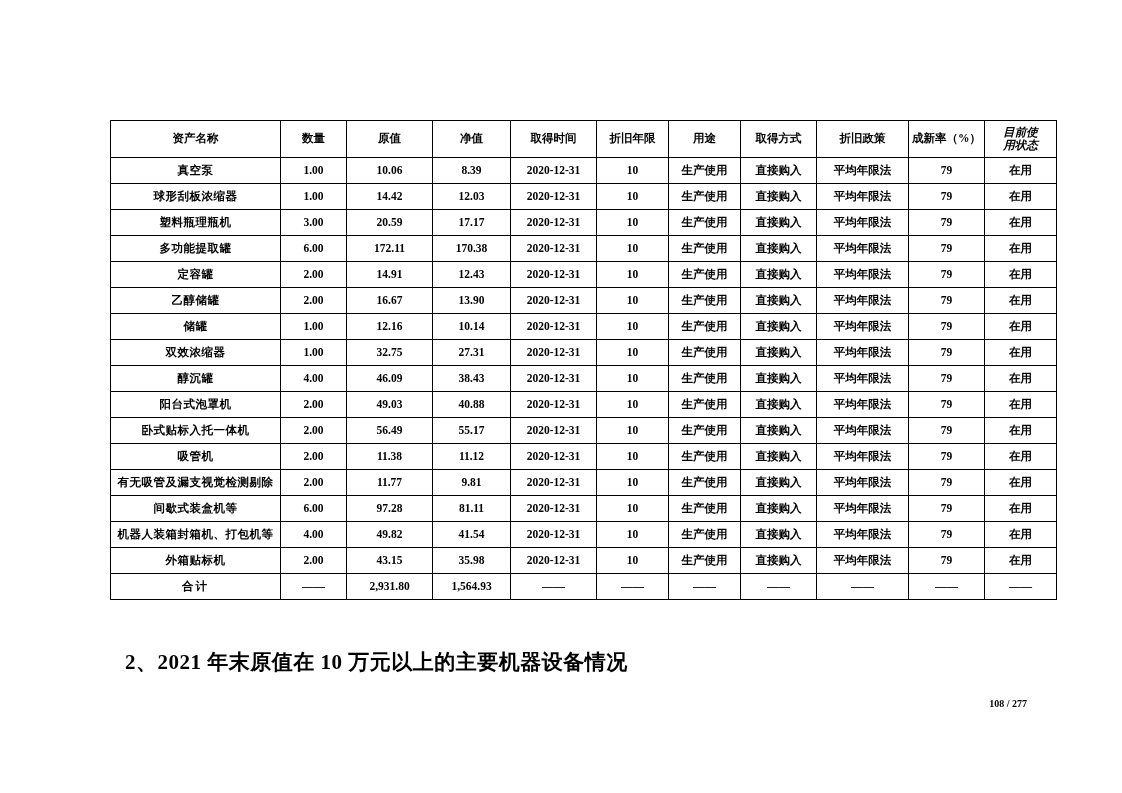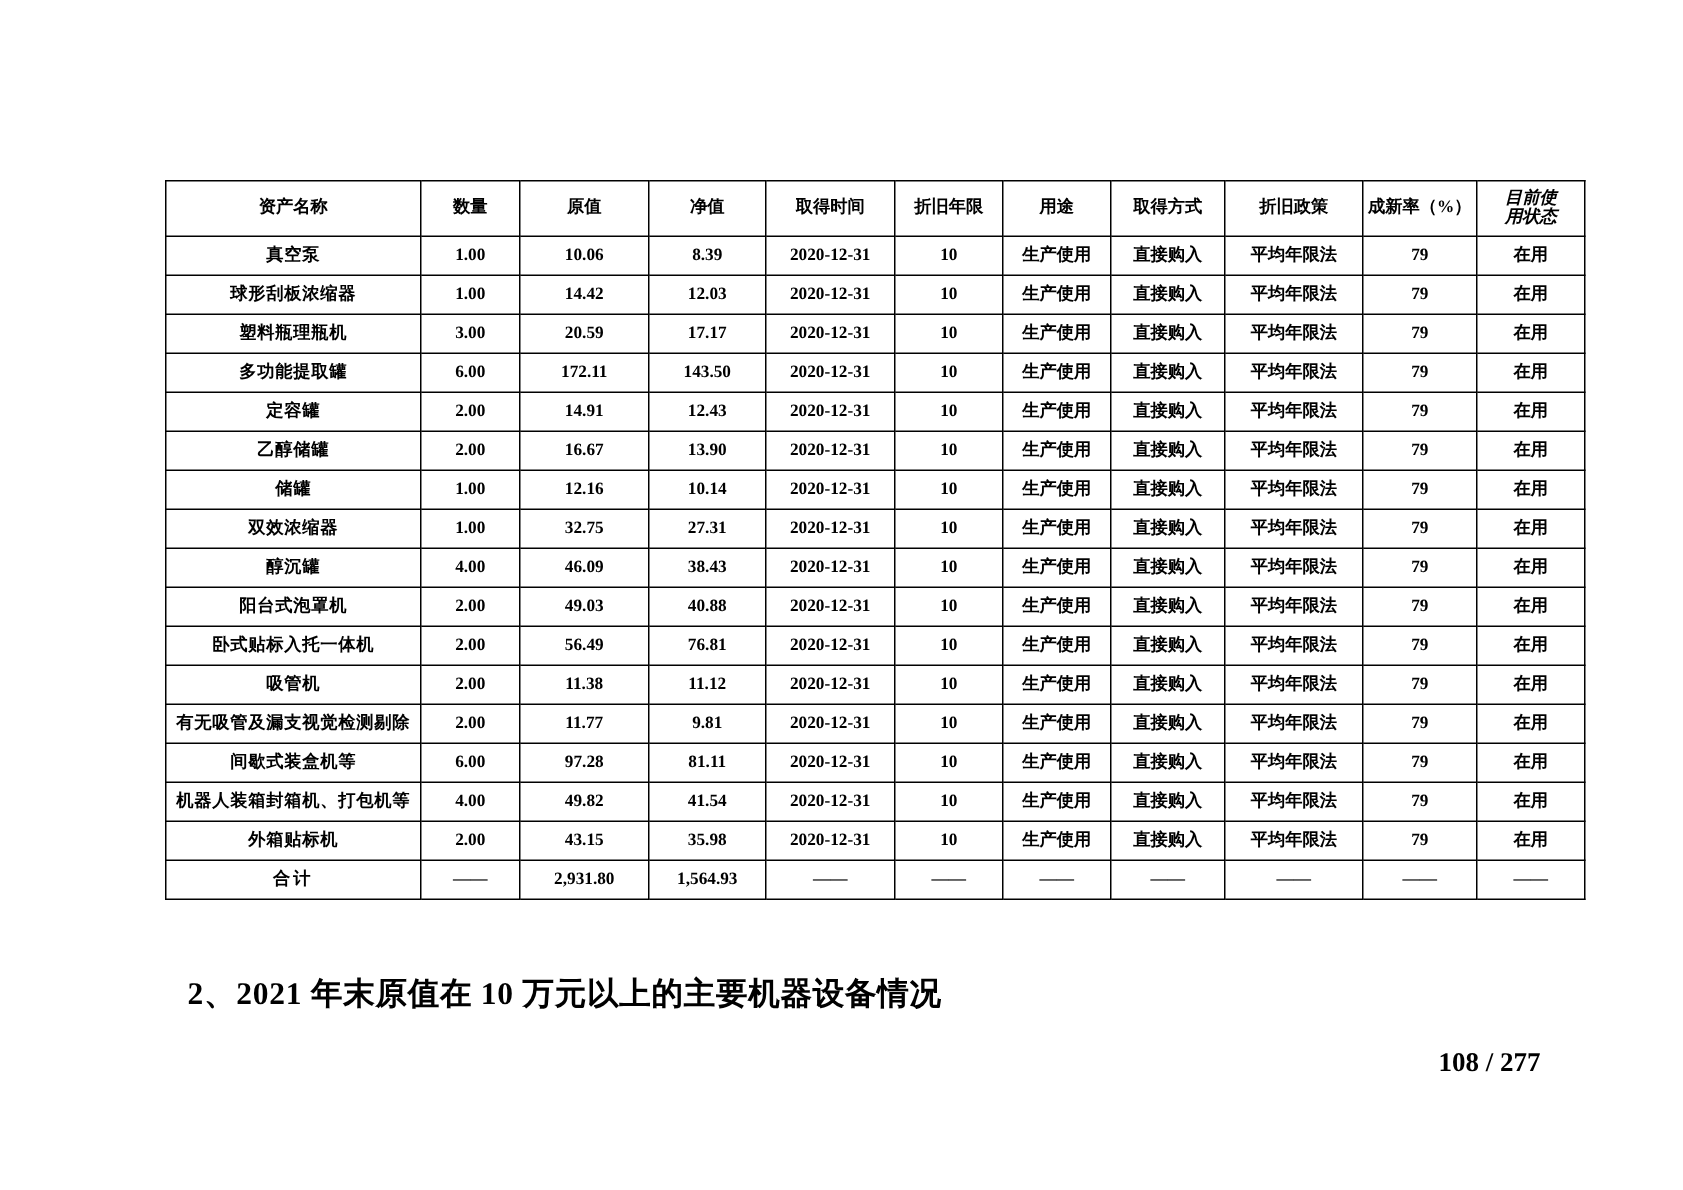--- a/index.html
+++ b/index.html
@@ -89,21 +89,21 @@
     top: 648px;
     font-size: 21px;
     font-weight: bold;
     letter-spacing: 0.5px;
     font-family: "Liberation Serif", "DejaVu Serif", serif;
   }
   .page-number {
     position: absolute;
     right: 95px;
     top: 698px;
-    font-size: 18px;
+    font-size: 10px;
     font-weight: bold;
     font-family: "Liberation Serif", serif;
   }
 </style>
 </head>
 <body>
 
 <div class="page">
 
   <div class="table-wrap">
@@ -176,21 +176,21 @@
             <td>生产使用</td>
             <td>直接购入</td>
             <td>平均年限法</td>
             <td>79</td>
             <td>在用</td>
           </tr>
           <tr>
             <td class="name-cell">多功能提取罐</td>
             <td class="qty-cell">6.00</td>
             <td class="num-cell">172.11</td>
-            <td class="num-cell">143.50</td>
+            <td class="num-cell">170.38</td>
             <td>2020-12-31</td>
             <td>10</td>
             <td>生产使用</td>
             <td>直接购入</td>
             <td>平均年限法</td>
             <td>79</td>
             <td>在用</td>
           </tr>
           <tr>
             <td class="name-cell">定容罐</td>
@@ -267,21 +267,21 @@
             <td>生产使用</td>
             <td>直接购入</td>
             <td>平均年限法</td>
             <td>79</td>
             <td>在用</td>
           </tr>
           <tr>
             <td class="name-cell">卧式贴标入托一体机</td>
             <td class="qty-cell">2.00</td>
             <td class="num-cell">56.49</td>
-            <td class="num-cell">76.81</td>
+            <td class="num-cell">55.17</td>
             <td>2020-12-31</td>
             <td>10</td>
             <td>生产使用</td>
             <td>直接购入</td>
             <td>平均年限法</td>
             <td>79</td>
             <td>在用</td>
           </tr>
           <tr>
             <td class="name-cell">吸管机</td>

